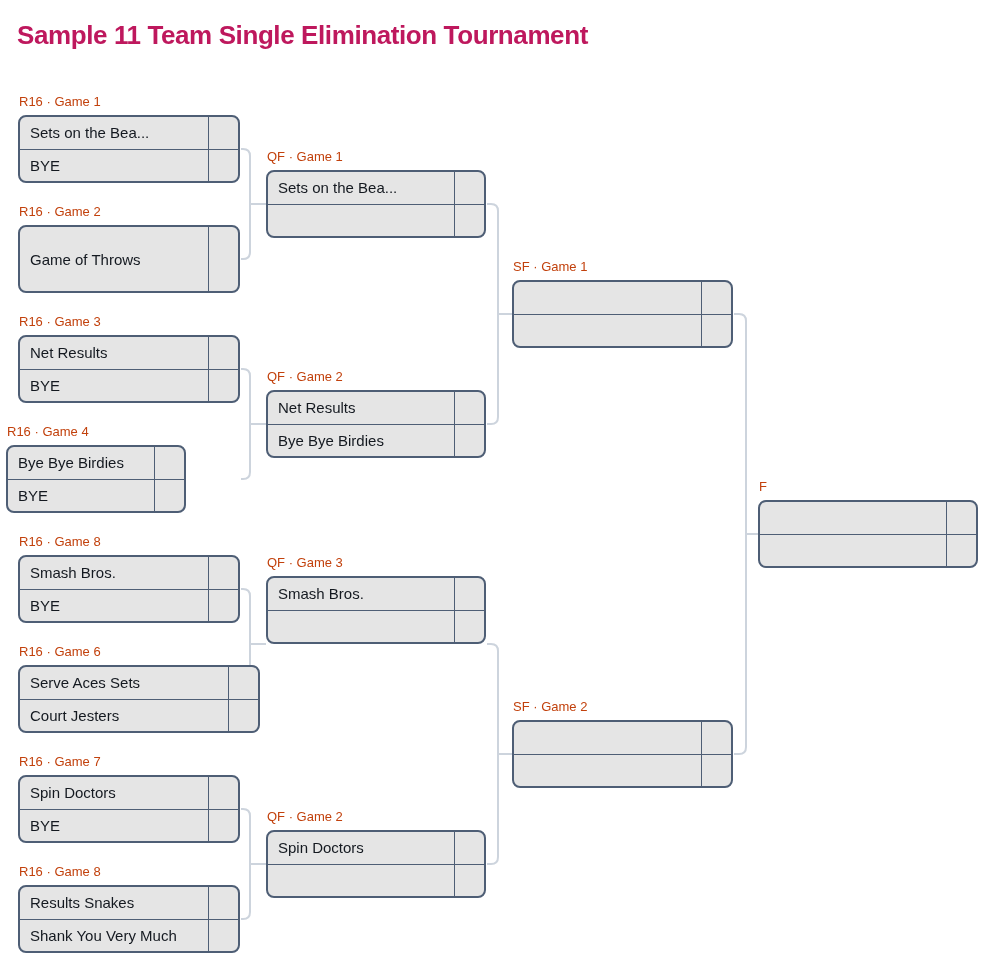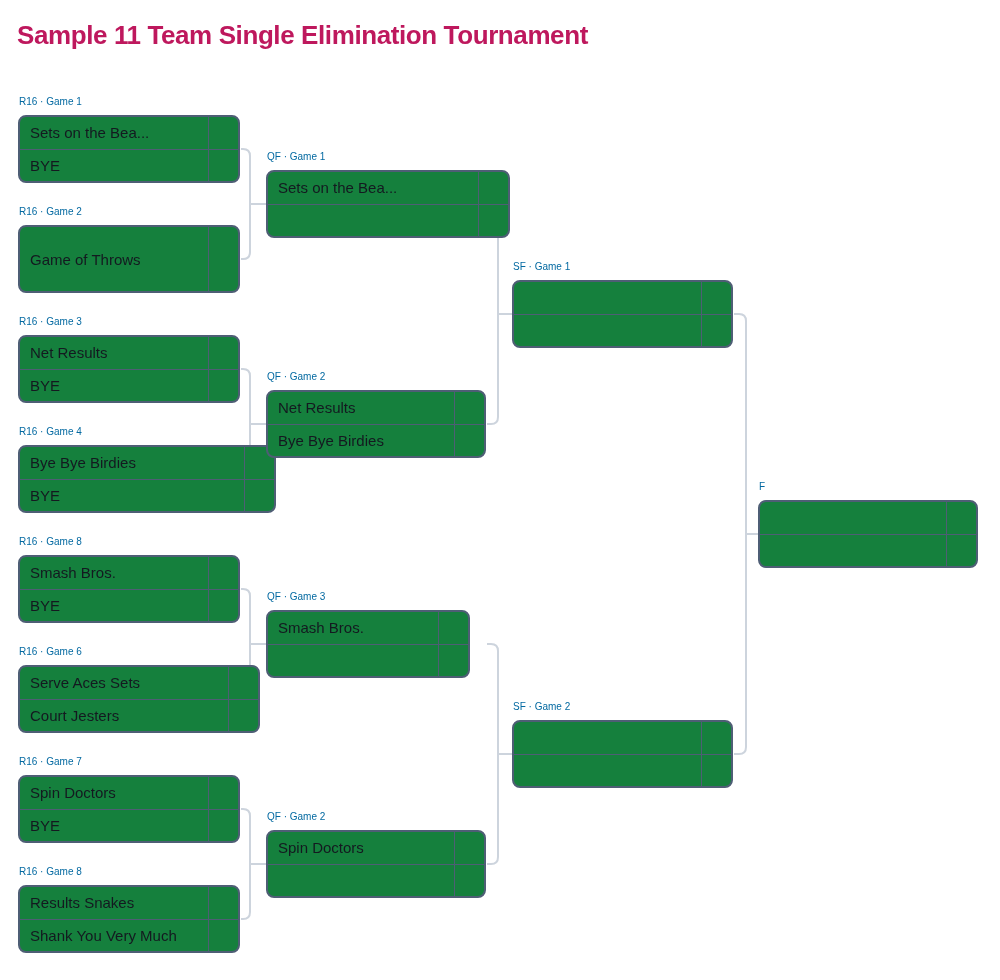--- a/index.html
+++ b/index.html
@@ -32,29 +32,29 @@
     top: 0;
     pointer-events: none;
   }
   .match {
     position: absolute;
   }
   .match-label {
     position: absolute;
     top: -21px;
     left: 1px;
-    font-size: 10px;
+    font-size: 13px;
     line-height: 16px;
-    color: #0369a1;
+    color: #c2410c;
     white-space: nowrap;
   }
   .match-box {
     box-sizing: border-box;
     height: 68px;
-    background: #15803d;
+    background: #e5e5e5;
     border: 2px solid #4e5e75;
     border-radius: 8px;
     display: flex;
     flex-direction: column;
     overflow: hidden;
   }
   .slot {
     flex: 1;
     display: flex;
     align-items: stretch;
@@ -135,21 +135,21 @@
         <div class="team-name">Net Results</div>
         <div class="score-cell"></div>
       </div>
       <div class="slot bottom">
         <div class="team-name">BYE</div>
         <div class="score-cell"></div>
       </div>
     </div>
   </div>
 
-  <div class="match" style="left:18px; top:445px; width:258px">
+  <div class="match" style="left:6px; top:445px; width:180px">
     <div class="match-label">R16 · Game 4</div>
     <div class="match-box">
       <div class="slot top">
         <div class="team-name">Bye Bye Birdies</div>
         <div class="score-cell"></div>
       </div>
       <div class="slot bottom">
         <div class="team-name">BYE</div>
         <div class="score-cell"></div>
       </div>
@@ -205,21 +205,21 @@
         <div class="team-name">Results Snakes</div>
         <div class="score-cell"></div>
       </div>
       <div class="slot bottom">
         <div class="team-name">Shank You Very Much</div>
         <div class="score-cell"></div>
       </div>
     </div>
   </div>
 
-  <div class="match" style="left:266px; top:170px; width:244px">
+  <div class="match" style="left:266px; top:170px; width:220px">
     <div class="match-label">QF · Game 1</div>
     <div class="match-box">
       <div class="slot top">
         <div class="team-name">Sets on the Bea...</div>
         <div class="score-cell"></div>
       </div>
       <div class="slot bottom">
         <div class="team-name"></div>
         <div class="score-cell"></div>
       </div>
@@ -233,21 +233,21 @@
         <div class="team-name">Net Results</div>
         <div class="score-cell"></div>
       </div>
       <div class="slot bottom">
         <div class="team-name">Bye Bye Birdies</div>
         <div class="score-cell"></div>
       </div>
     </div>
   </div>
 
-  <div class="match" style="left:266px; top:610px; width:204px">
+  <div class="match" style="left:266px; top:576px; width:220px">
     <div class="match-label">QF · Game 3</div>
     <div class="match-box">
       <div class="slot top">
         <div class="team-name">Smash Bros.</div>
         <div class="score-cell"></div>
       </div>
       <div class="slot bottom">
         <div class="team-name"></div>
         <div class="score-cell"></div>
       </div>

